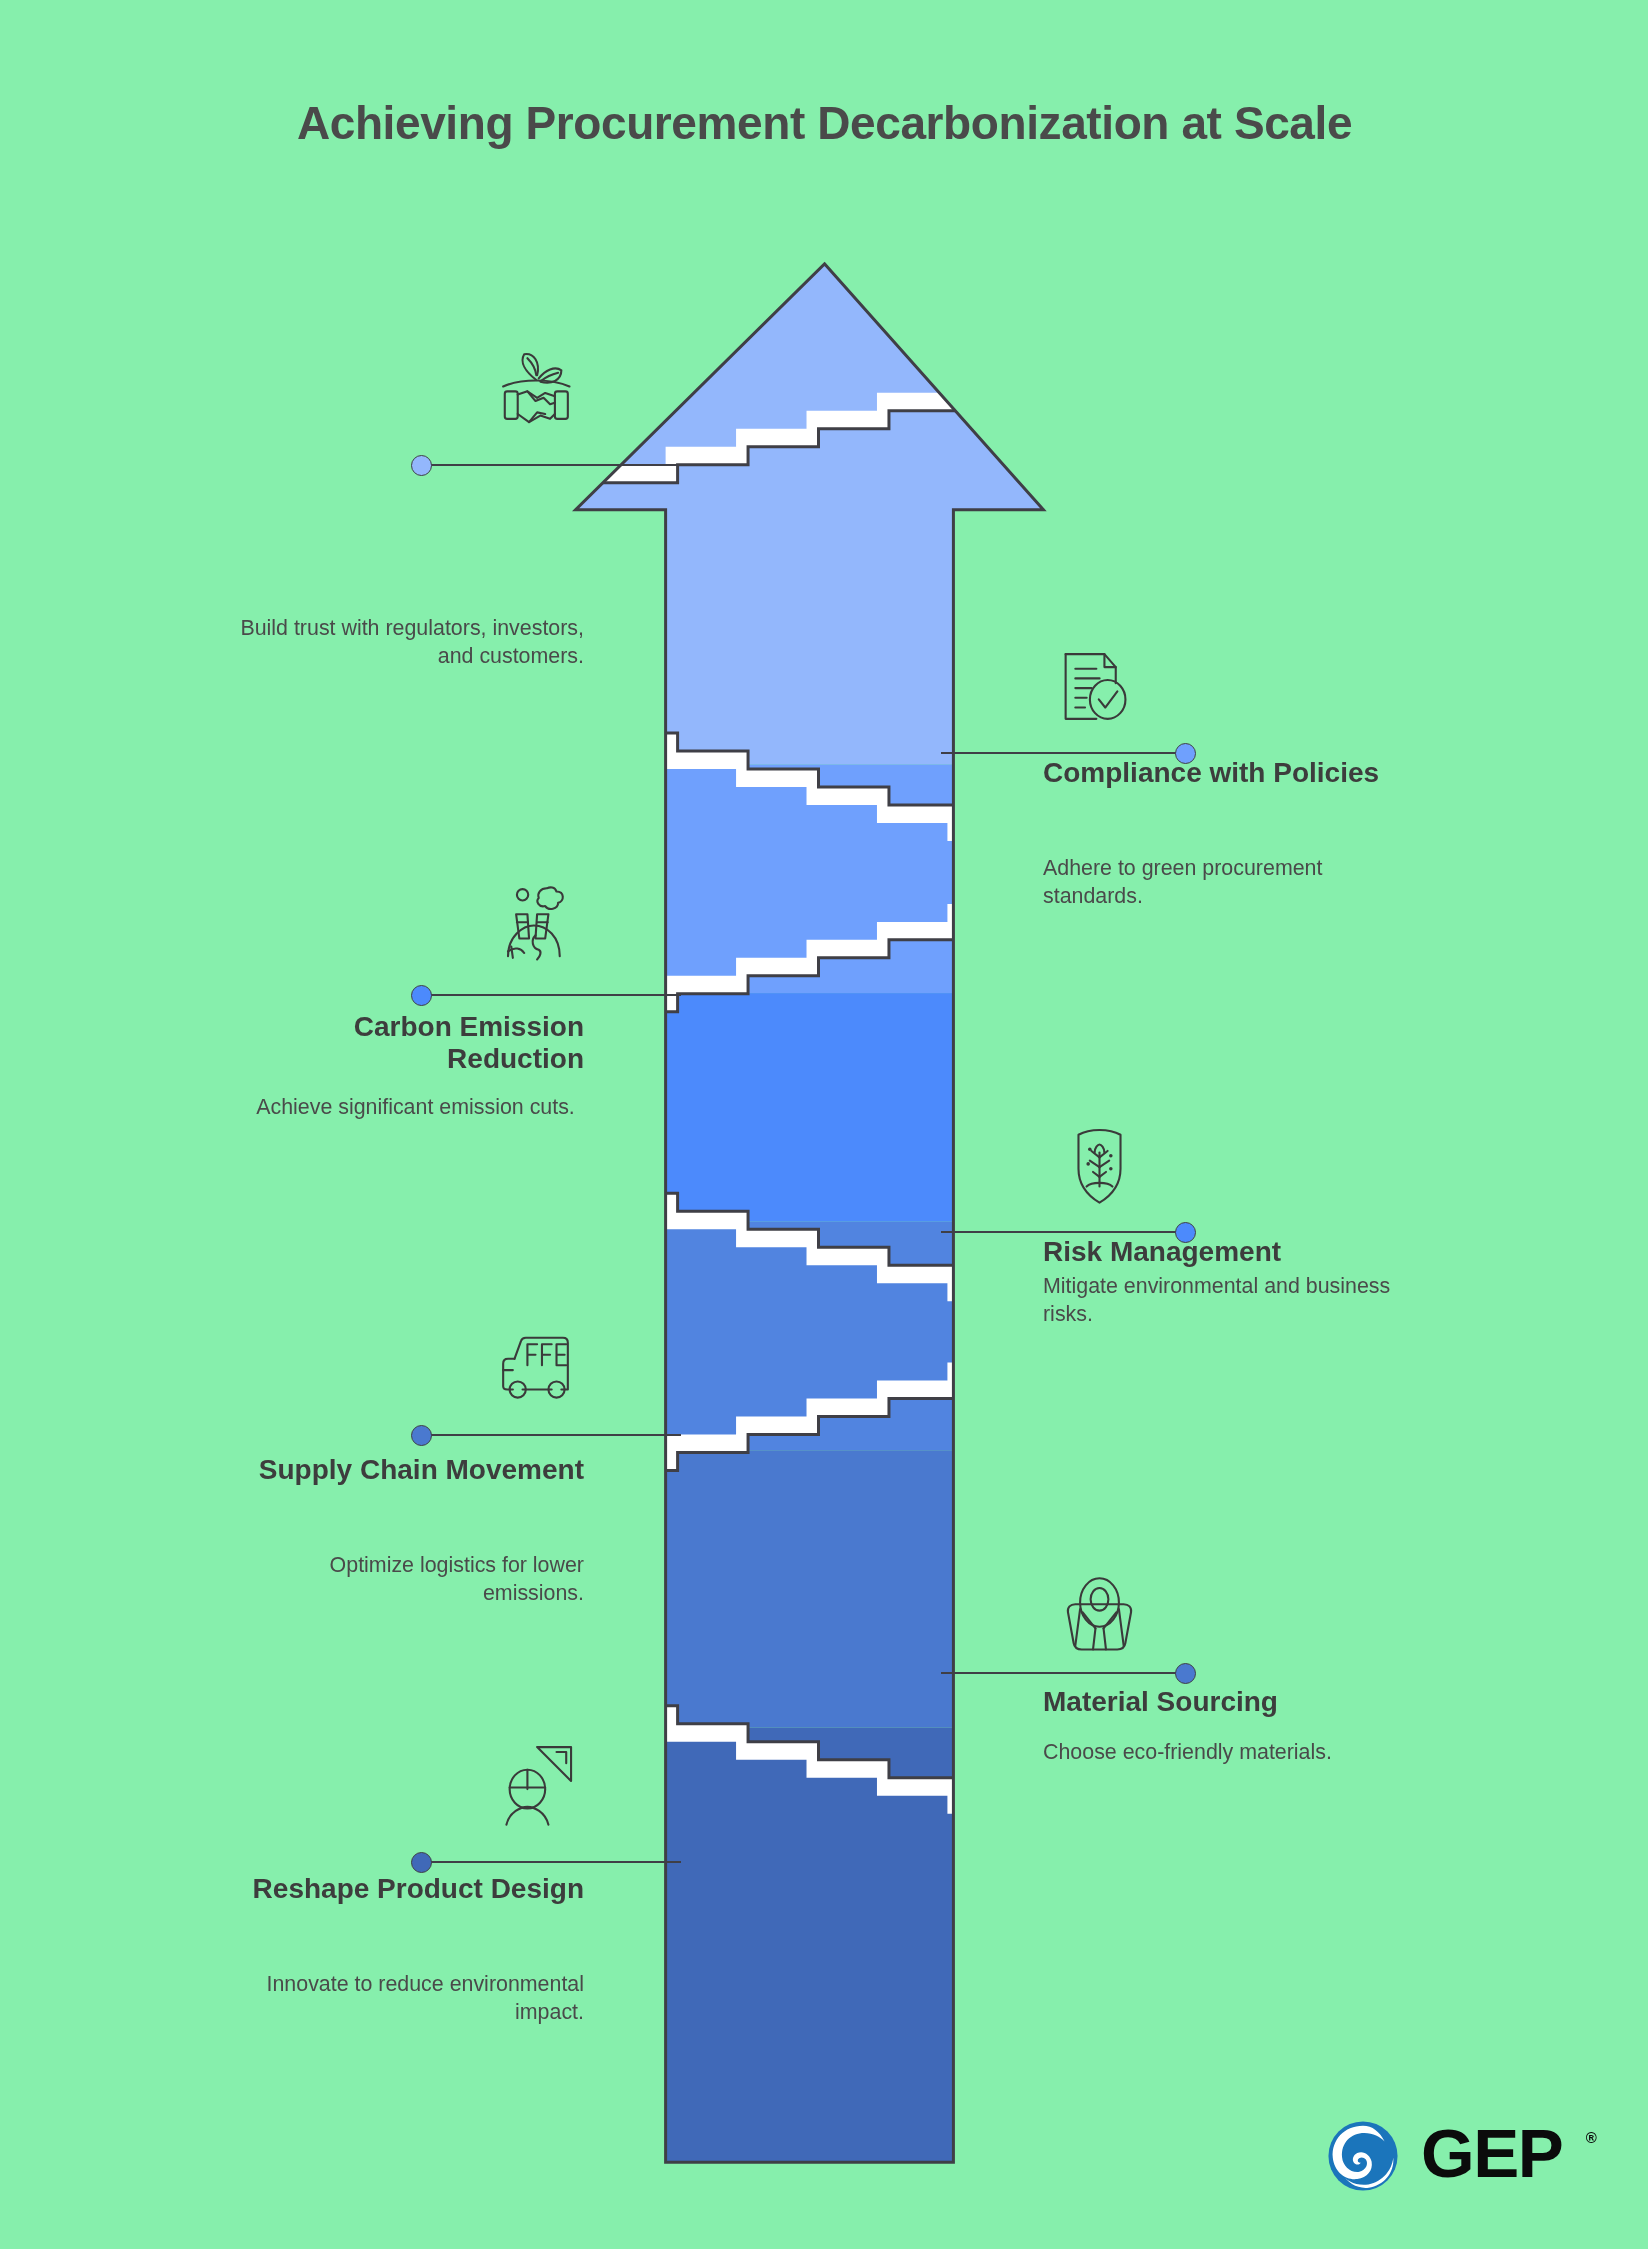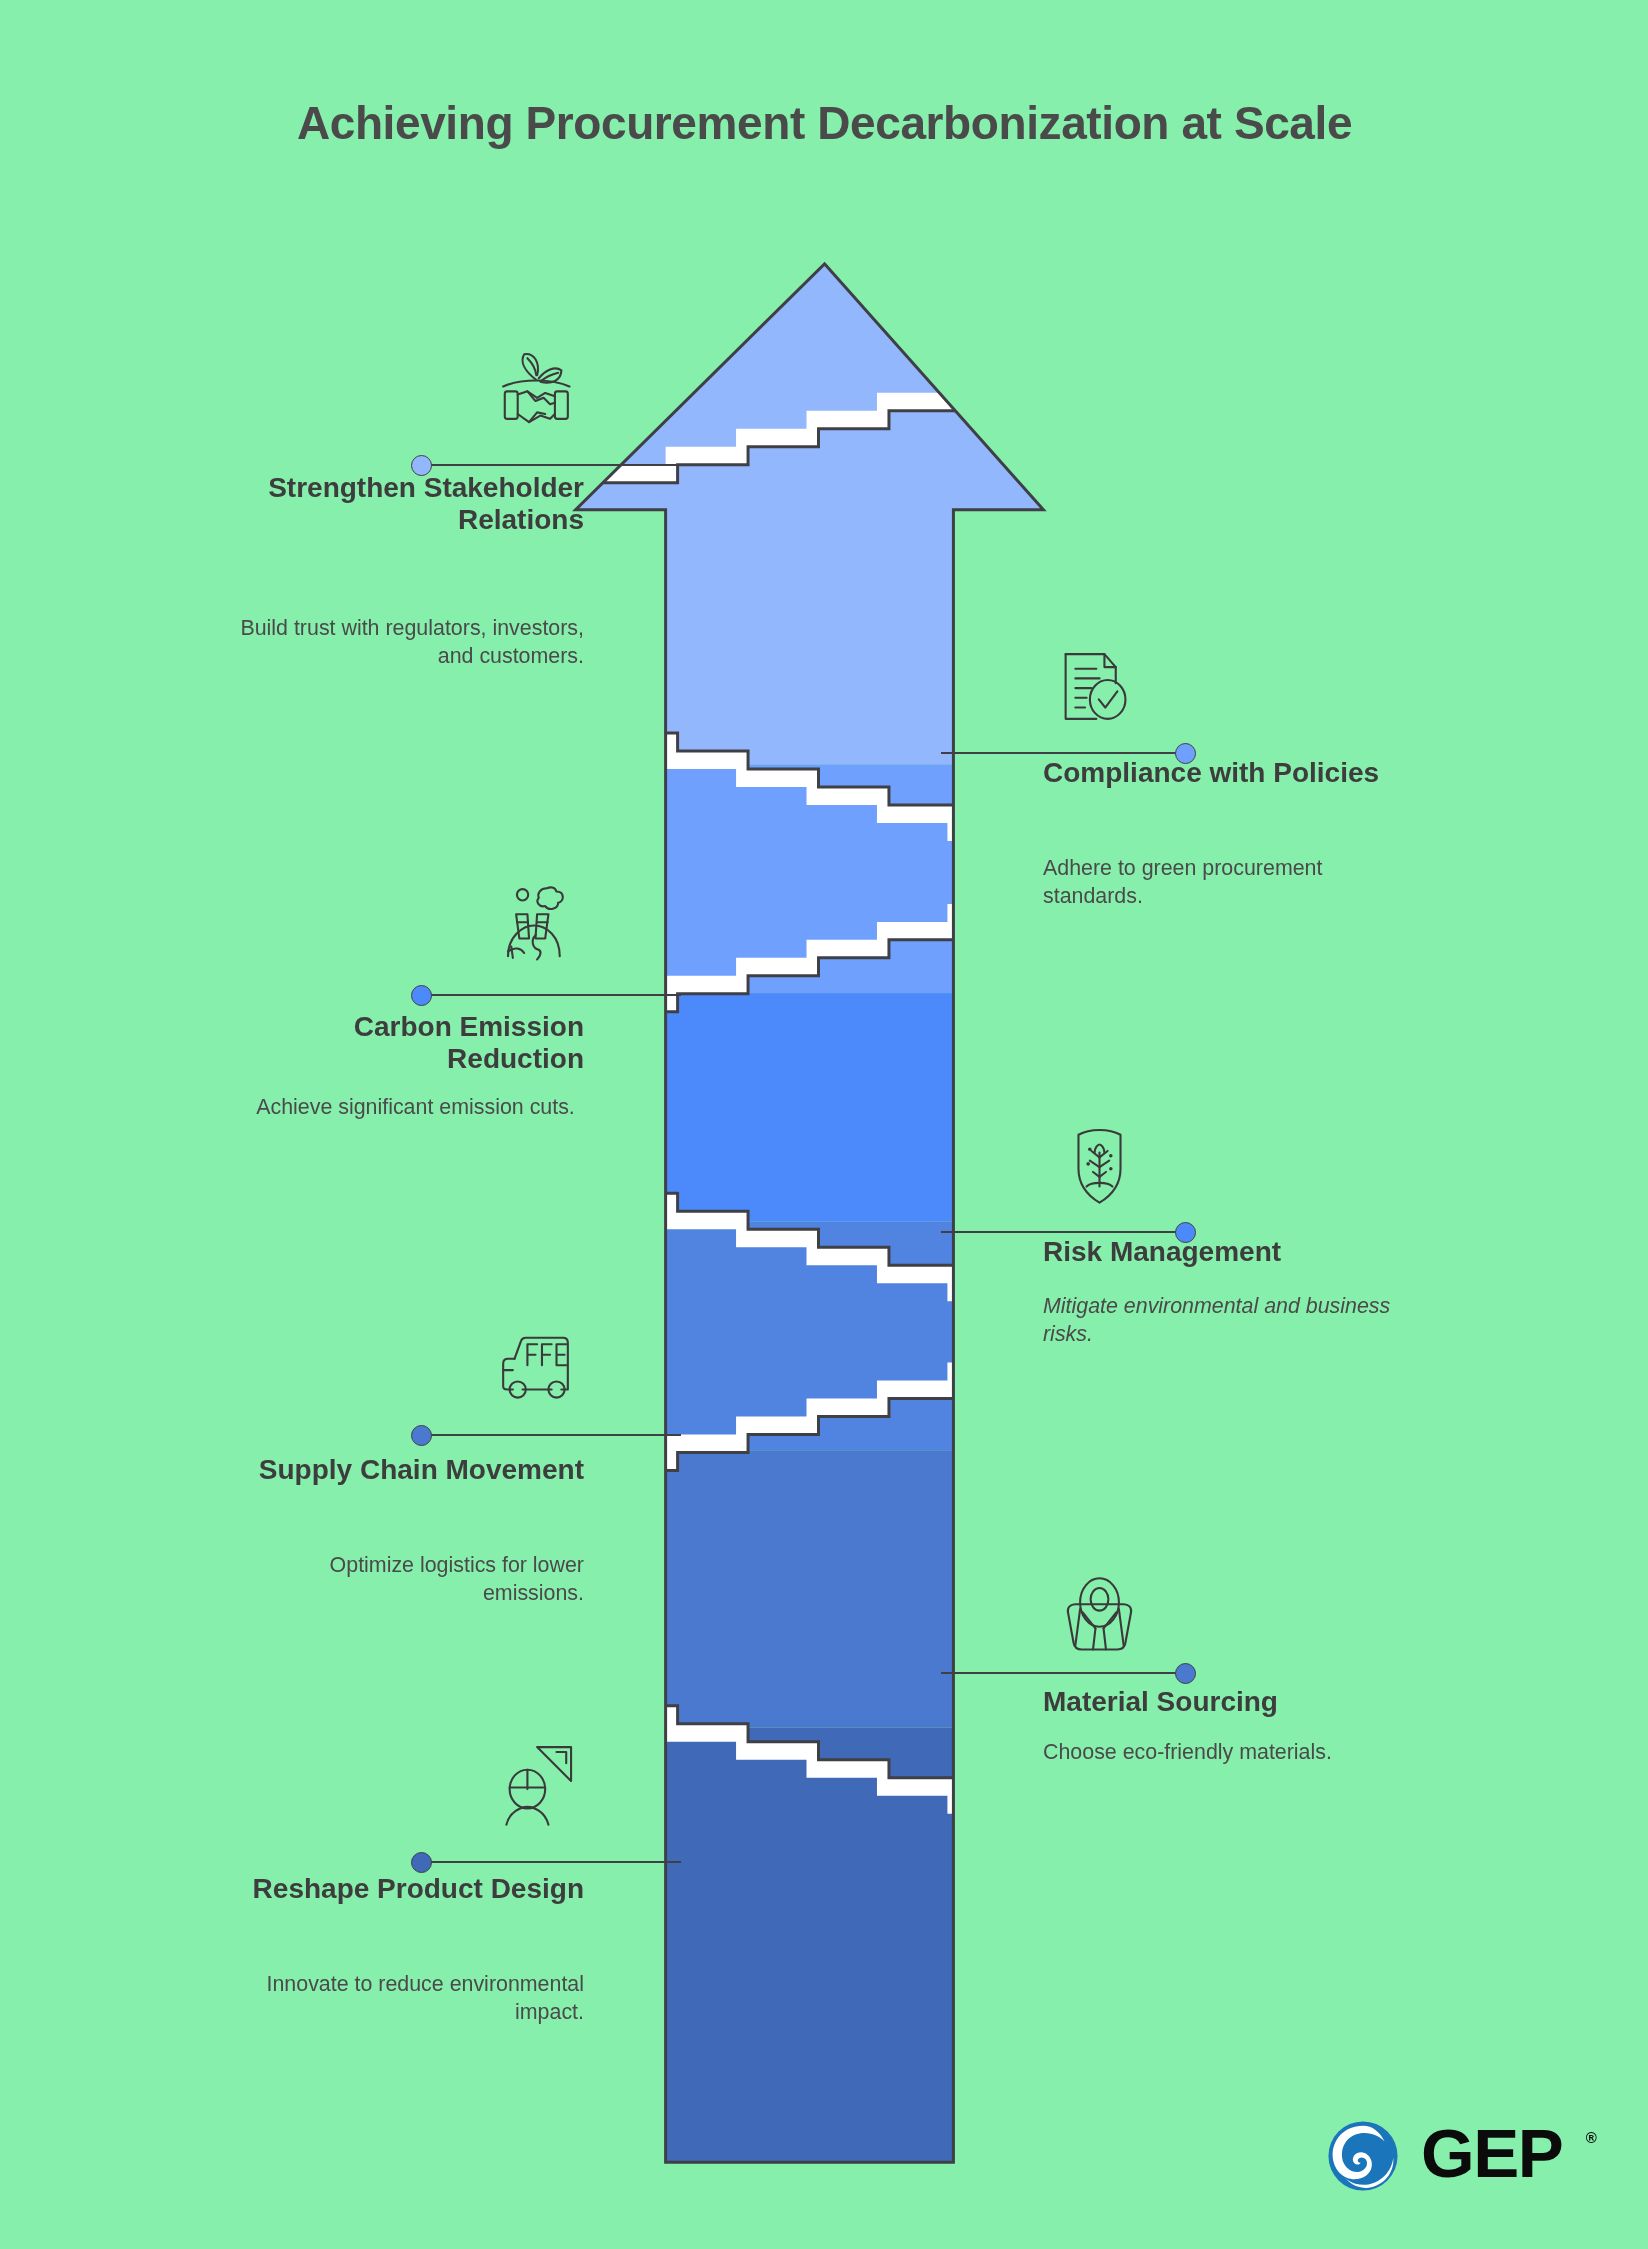--- a/index.html
+++ b/index.html
@@ -220,21 +220,20 @@
         <path class="ico-f" d="M88 43 C 80 45 72 49 67 53"></path>
         <path class="ico-f" d="M20 60 C 42 50 80 50 102 60"></path>
         <rect class="ico-f" x="22" y="66" width="16" height="34" rx="3"></rect>
         <rect class="ico-f" x="84" y="66" width="16" height="34" rx="3"></rect>
         <path class="ico-f" d="M38 70 L 50 66 L 62 74 L 72 68 L 84 72"></path>
         <path class="ico-f" d="M38 94 L 52 104 L 66 96 L 78 100 L 84 94"></path>
         <path class="ico-f" d="M50 66 L 60 78 L 70 74 L 78 82 L 84 80"></path>
         <path class="ico-f" d="M52 104 L 62 92 L 72 94"></path>
       </svg>
     </div>
-    <div class="heading" style="top:127px;">Strengthen Stakeholder Relations</div>
     <div class="desc" style="top:270px;">Build trust with regulators, investors, and customers.</div>
   </div>
 
   <div class="item side-right" style="left:1043px; top:630px; width:352px; height:390px;">
     <div class="icon-wrap" style="left:0px; top:7.5px;">
       <svg viewBox="0 0 120 120">
         <path class="ico-f" d="M28 20 L 76 20 L 90 36 L 90 56"></path>
         <path class="ico-f" d="M28 20 L 28 100 L 66 100"></path>
         <path class="ico-f" d="M76 20 L 76 36 L 90 36"></path>
         <line class="ico-f" x1="40" y1="38" x2="66" y2="38"></line>
@@ -284,21 +283,21 @@
         <path class="ico-f" d="M60 74 L 68 68"></path>
         <path class="ico-f" d="M54 44 C 54 38 58 34 60 34 C 62 34 66 38 66 44"></path>
         <path class="ico-f" d="M44 86 C 50 80 70 80 76 86"></path>
         <circle cx="48" cy="40" r="2.2" fill="#3a3a3a"></circle>
         <circle cx="74" cy="48" r="2.2" fill="#3a3a3a"></circle>
         <circle cx="46" cy="58" r="2.2" fill="#3a3a3a"></circle>
         <circle cx="74" cy="64" r="2.2" fill="#3a3a3a"></circle>
       </svg>
     </div>
     <div class="heading" style="top:127px;">Risk Management</div>
-    <div class="desc" style="top:184px;font-style:italic;">Mitigate environmental and business risks.</div>
+    <div class="desc" style="top:164px;">Mitigate environmental and business risks.</div>
   </div>
 
   <div class="item side-left" style="left:232px; top:1327px; width:352px; height:375px;">
     <div class="icon-wrap" style="left:255px; top:-7.5px;">
       <svg viewBox="0 0 120 120">
         <path class="ico-f" d="M34 48 L 42 26 C 43 23 45 22 48 22 L 94 22
                                C 98 22 100 24 100 28 L 100 86 L 92 86"></path>
         <path class="ico-f" d="M34 48 L 26 48 C 22 48 20 50 20 54 L 20 82
                                C 20 85 22 86 25 86 L 32 86"></path>
         <line class="ico-f" x1="20" y1="62" x2="32" y2="62"></line>

